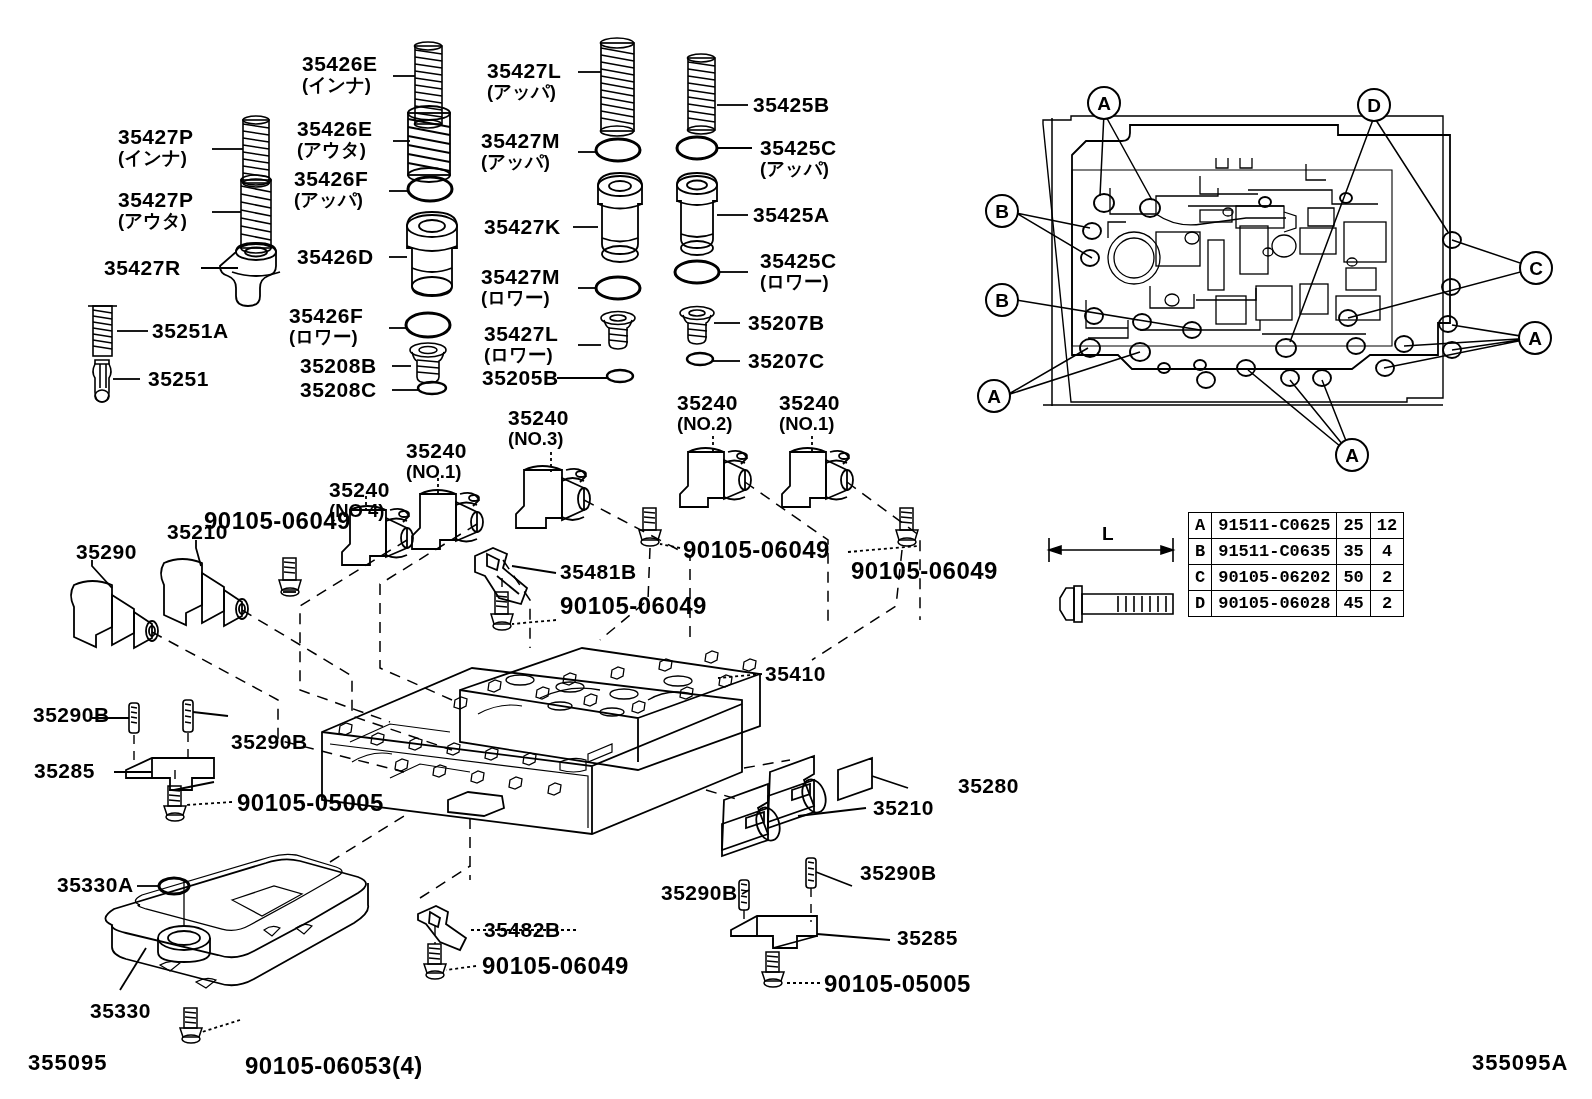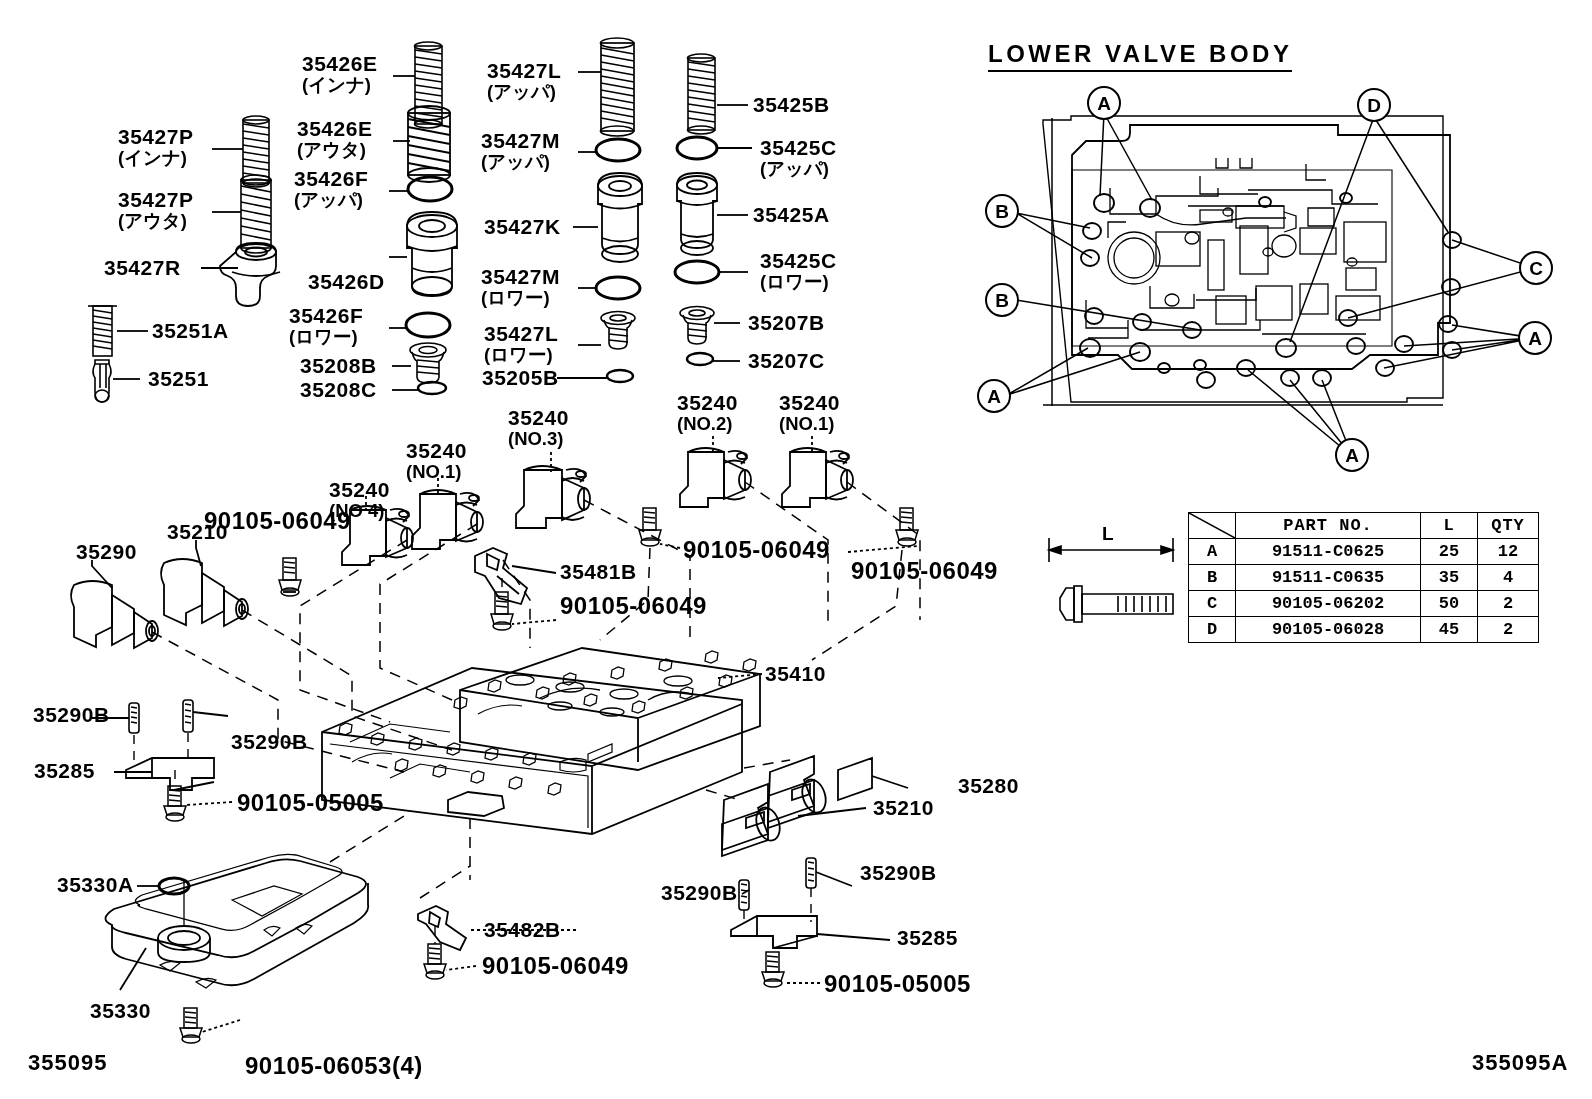--- a/index.html
+++ b/index.html
@@ -630,21 +630,20 @@
       <path d="M866 808 L798 816"></path>
       <path d="M852 886 L816 872"></path>
       <path d="M742 894 L749 890"></path>
       <path d="M890 940 L817 934"></path>
       <path d="M137 886 L160 886"></path>
       <path d="M120 990 L146 948"></path>
       <path d="M576 930 L468 930" stroke-dasharray="3 3"></path>
     </g>
   </svg>
 
-  <div class="title" style="left:988px;top:40px;">LOWER VALVE BODY</div>
 
   <svg width="1592" height="1099">
     <g stroke="#000" stroke-width="2" fill="#fff">
       <circle cx="1104" cy="103" r="16"></circle>
         <circle cx="1374" cy="105" r="16"></circle>
       <circle cx="1002" cy="211" r="16"></circle>
         <circle cx="1002" cy="300" r="16"></circle>
       <circle cx="994" cy="396" r="16"></circle>
         <circle cx="1352" cy="455" r="16"></circle>
       <circle cx="1536" cy="268" r="16"></circle>
@@ -685,21 +684,21 @@
     <span class="sub">(インナ)</span>
   </div>
   <div class="lbl p" style="left:297px;top:118px;">
     <span>35426E</span>
     <span class="sub">(アウタ)</span>
   </div>
   <div class="lbl p" style="left:294px;top:168px;">
     <span>35426F</span>
     <span class="sub">(アッパ)</span>
   </div>
-  <div class="lbl p" style="left:308px;top:246px;margin-top:25px;">
+  <div class="lbl p" style="left:297px;top:246px;">
     <span>35426D</span>
   </div>
   <div class="lbl p" style="left:289px;top:305px;">
     <span>35426F</span>
     <span class="sub">(ロワー)</span>
   </div>
   <div class="lbl p" style="left:300px;top:355px;">
     <span>35208B</span>
   </div>
   <div class="lbl p" style="left:300px;top:379px;">
@@ -837,30 +836,20 @@
   </div>
   <div class="lbl p" style="left:90px;top:1000px;">
     <span>35330</span>
   </div>
   <div class="lbl p" style="left:484px;top:919px;">
     <span>35482B</span>
   </div>
 
   <table class="ptbl" style="left:1188px;top:512px;">
     <tbody>
-        <tr>
-      <th class="corner-cell cA">
-        <svg class="slash" viewBox="0 0 34 30" preserveAspectRatio="none">
-          <line x1="0" y1="0" x2="34" y2="30" stroke="#000" stroke-width="1.5"></line>
-        </svg>
-      </th>
-      <th class="cPN">PART NO.</th>
-      <th class="cL">L</th>
-      <th class="cQ">QTY</th>
-    </tr>
     <tr>
       <td>A</td>
       <td>91511-C0625</td>
       <td>25</td>
       <td>12</td>
     </tr>
     <tr>
       <td>B</td>
       <td>91511-C0635</td>
       <td>35</td>

